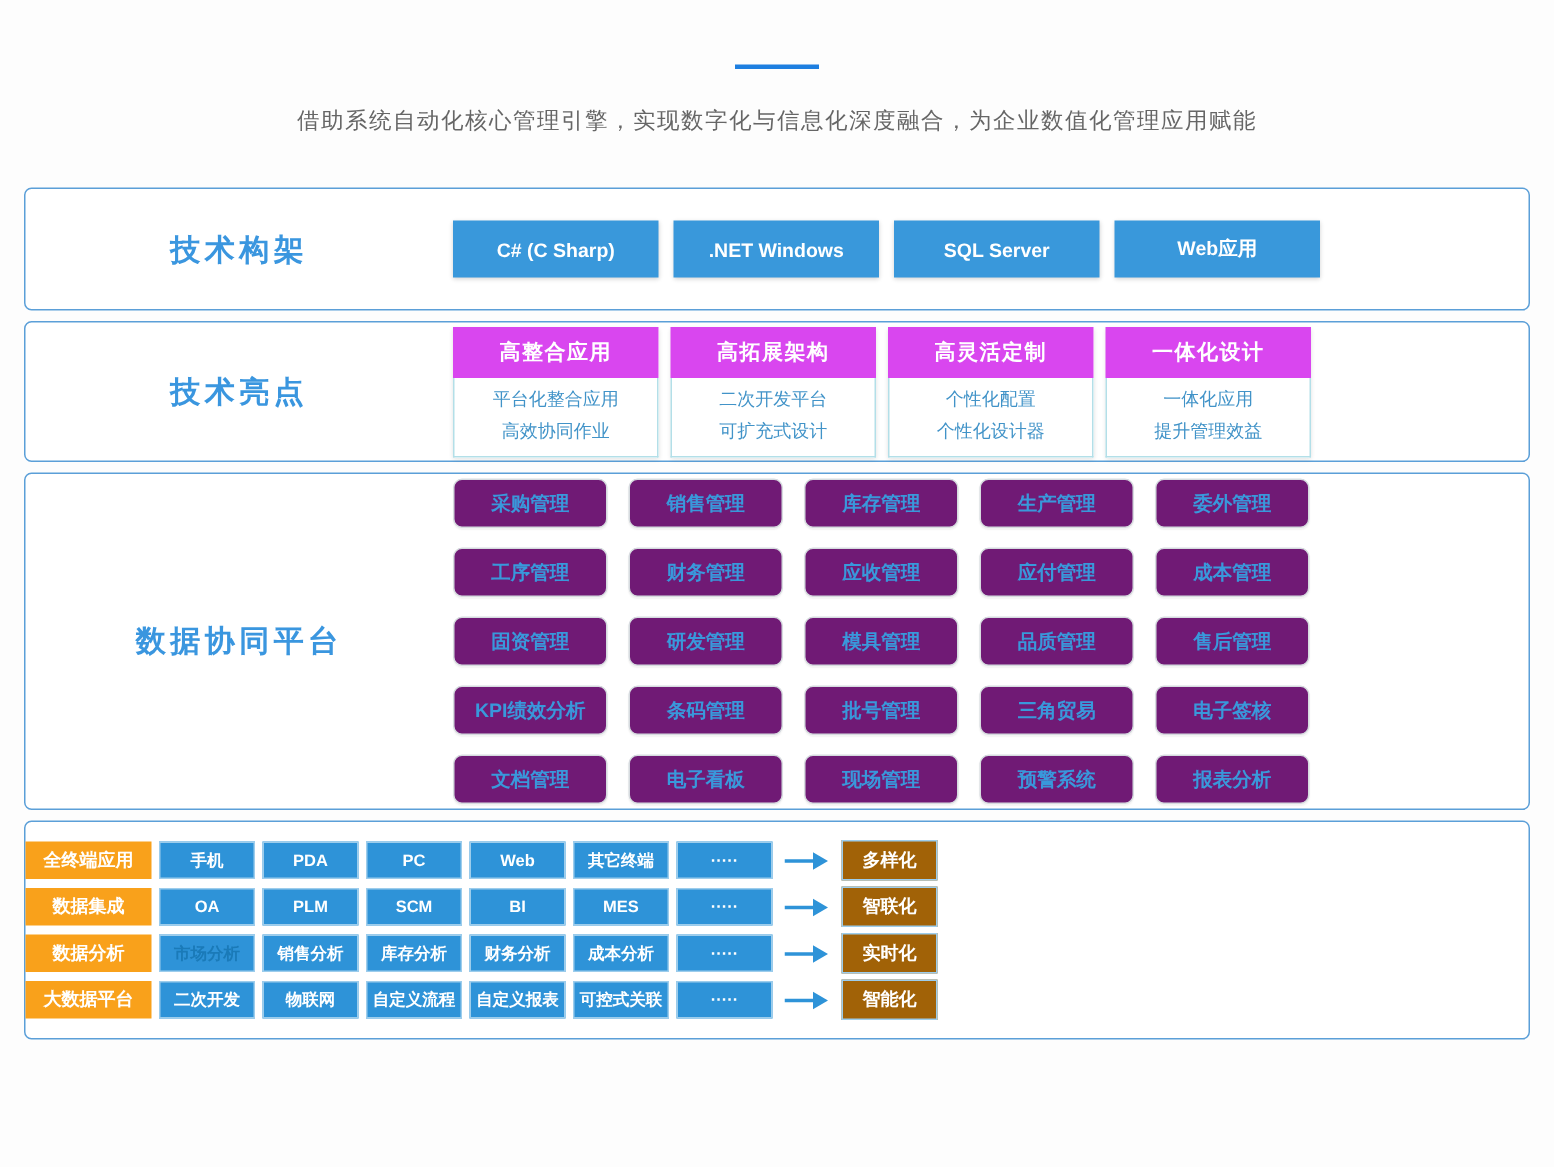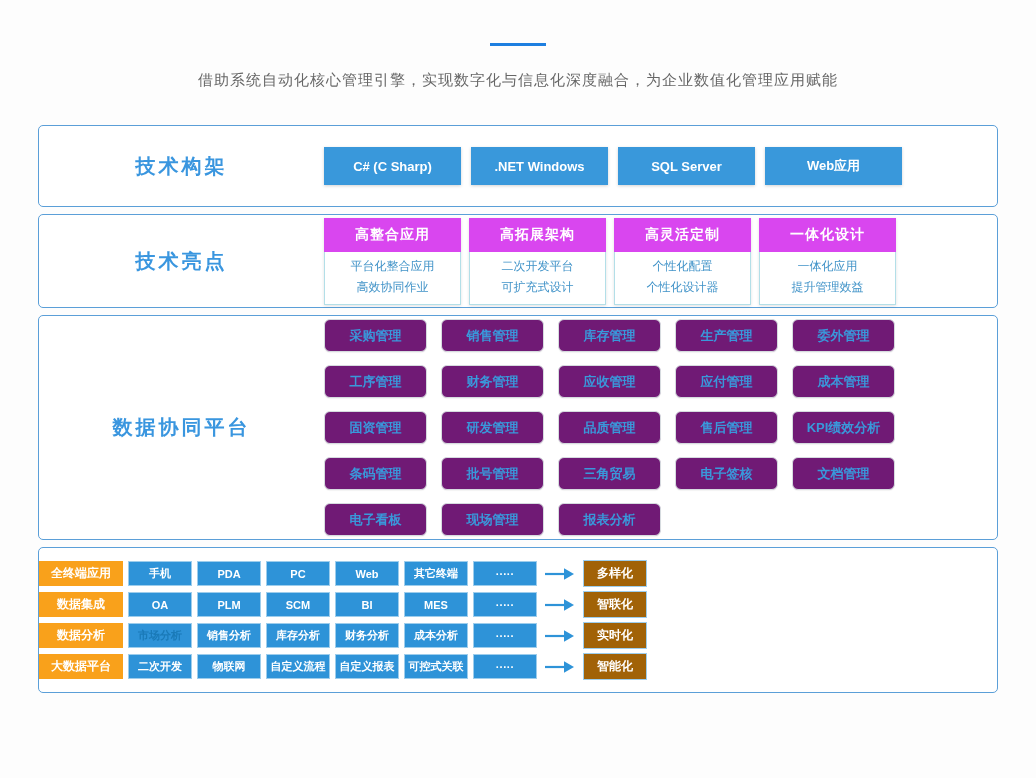--- a/index.html
+++ b/index.html
@@ -6,21 +6,21 @@
   body{
     width:1036px;height:778px;overflow:hidden;
     background:#fdfdfd;
     font-family:"Liberation Sans","DejaVu Sans",sans-serif;
   }
   .header{text-align:center;padding-top:24px;}
   .page-title{font-size:34px;color:#333;letter-spacing:3px;font-weight:500;}
   .title-underline{width:56px;height:3px;background:#1e7fe0;margin:19px auto 0;}
   .page-subtitle{margin-top:25px;font-size:15px;color:#666;letter-spacing:1px;}
 
-  .sections{margin:35px 38px 0;}
+  .sections{margin:35px 16px 0;}
   .section{
     border:1px solid #5b9fd8;border-radius:5px;background:#fff;
     margin-bottom:7px;display:flex;align-items:center;box-sizing:border-box;
   }
   .section-label{
     flex:0 0 285px;text-align:center;color:#3a96df;
     font-size:20px;font-weight:bold;letter-spacing:3px;
   }
 
   
@@ -136,30 +136,32 @@
         <div class="btn-outline">库存管理</div>
         <div class="btn-outline">生产管理</div>
         <div class="btn-outline">委外管理</div>
         <div class="btn-outline">工序管理</div>
         <div class="btn-outline">财务管理</div>
         <div class="btn-outline">应收管理</div>
         <div class="btn-outline">应付管理</div>
         <div class="btn-outline">成本管理</div>
         <div class="btn-outline">固资管理</div>
         <div class="btn-outline">研发管理</div>
+        <div class="btn-outline">模具管理</div>
         <div class="btn-outline">品质管理</div>
         <div class="btn-outline">售后管理</div>
         <div class="btn-outline">KPI绩效分析</div>
         <div class="btn-outline">条码管理</div>
         <div class="btn-outline">批号管理</div>
         <div class="btn-outline">三角贸易</div>
         <div class="btn-outline">电子签核</div>
         <div class="btn-outline">文档管理</div>
         <div class="btn-outline">电子看板</div>
         <div class="btn-outline">现场管理</div>
+        <div class="btn-outline">预警系统</div>
         <div class="btn-outline">报表分析</div>
       </div>
   </div>
 
   <div class="section" id="section-ops">
     <div class="ops-rows" id="ops-rows">
         <div class="ops-row">
           <div class="btn-orange">全终端应用</div>
           <div class="btn-item">手机</div>
           <div class="btn-item">PDA</div>

